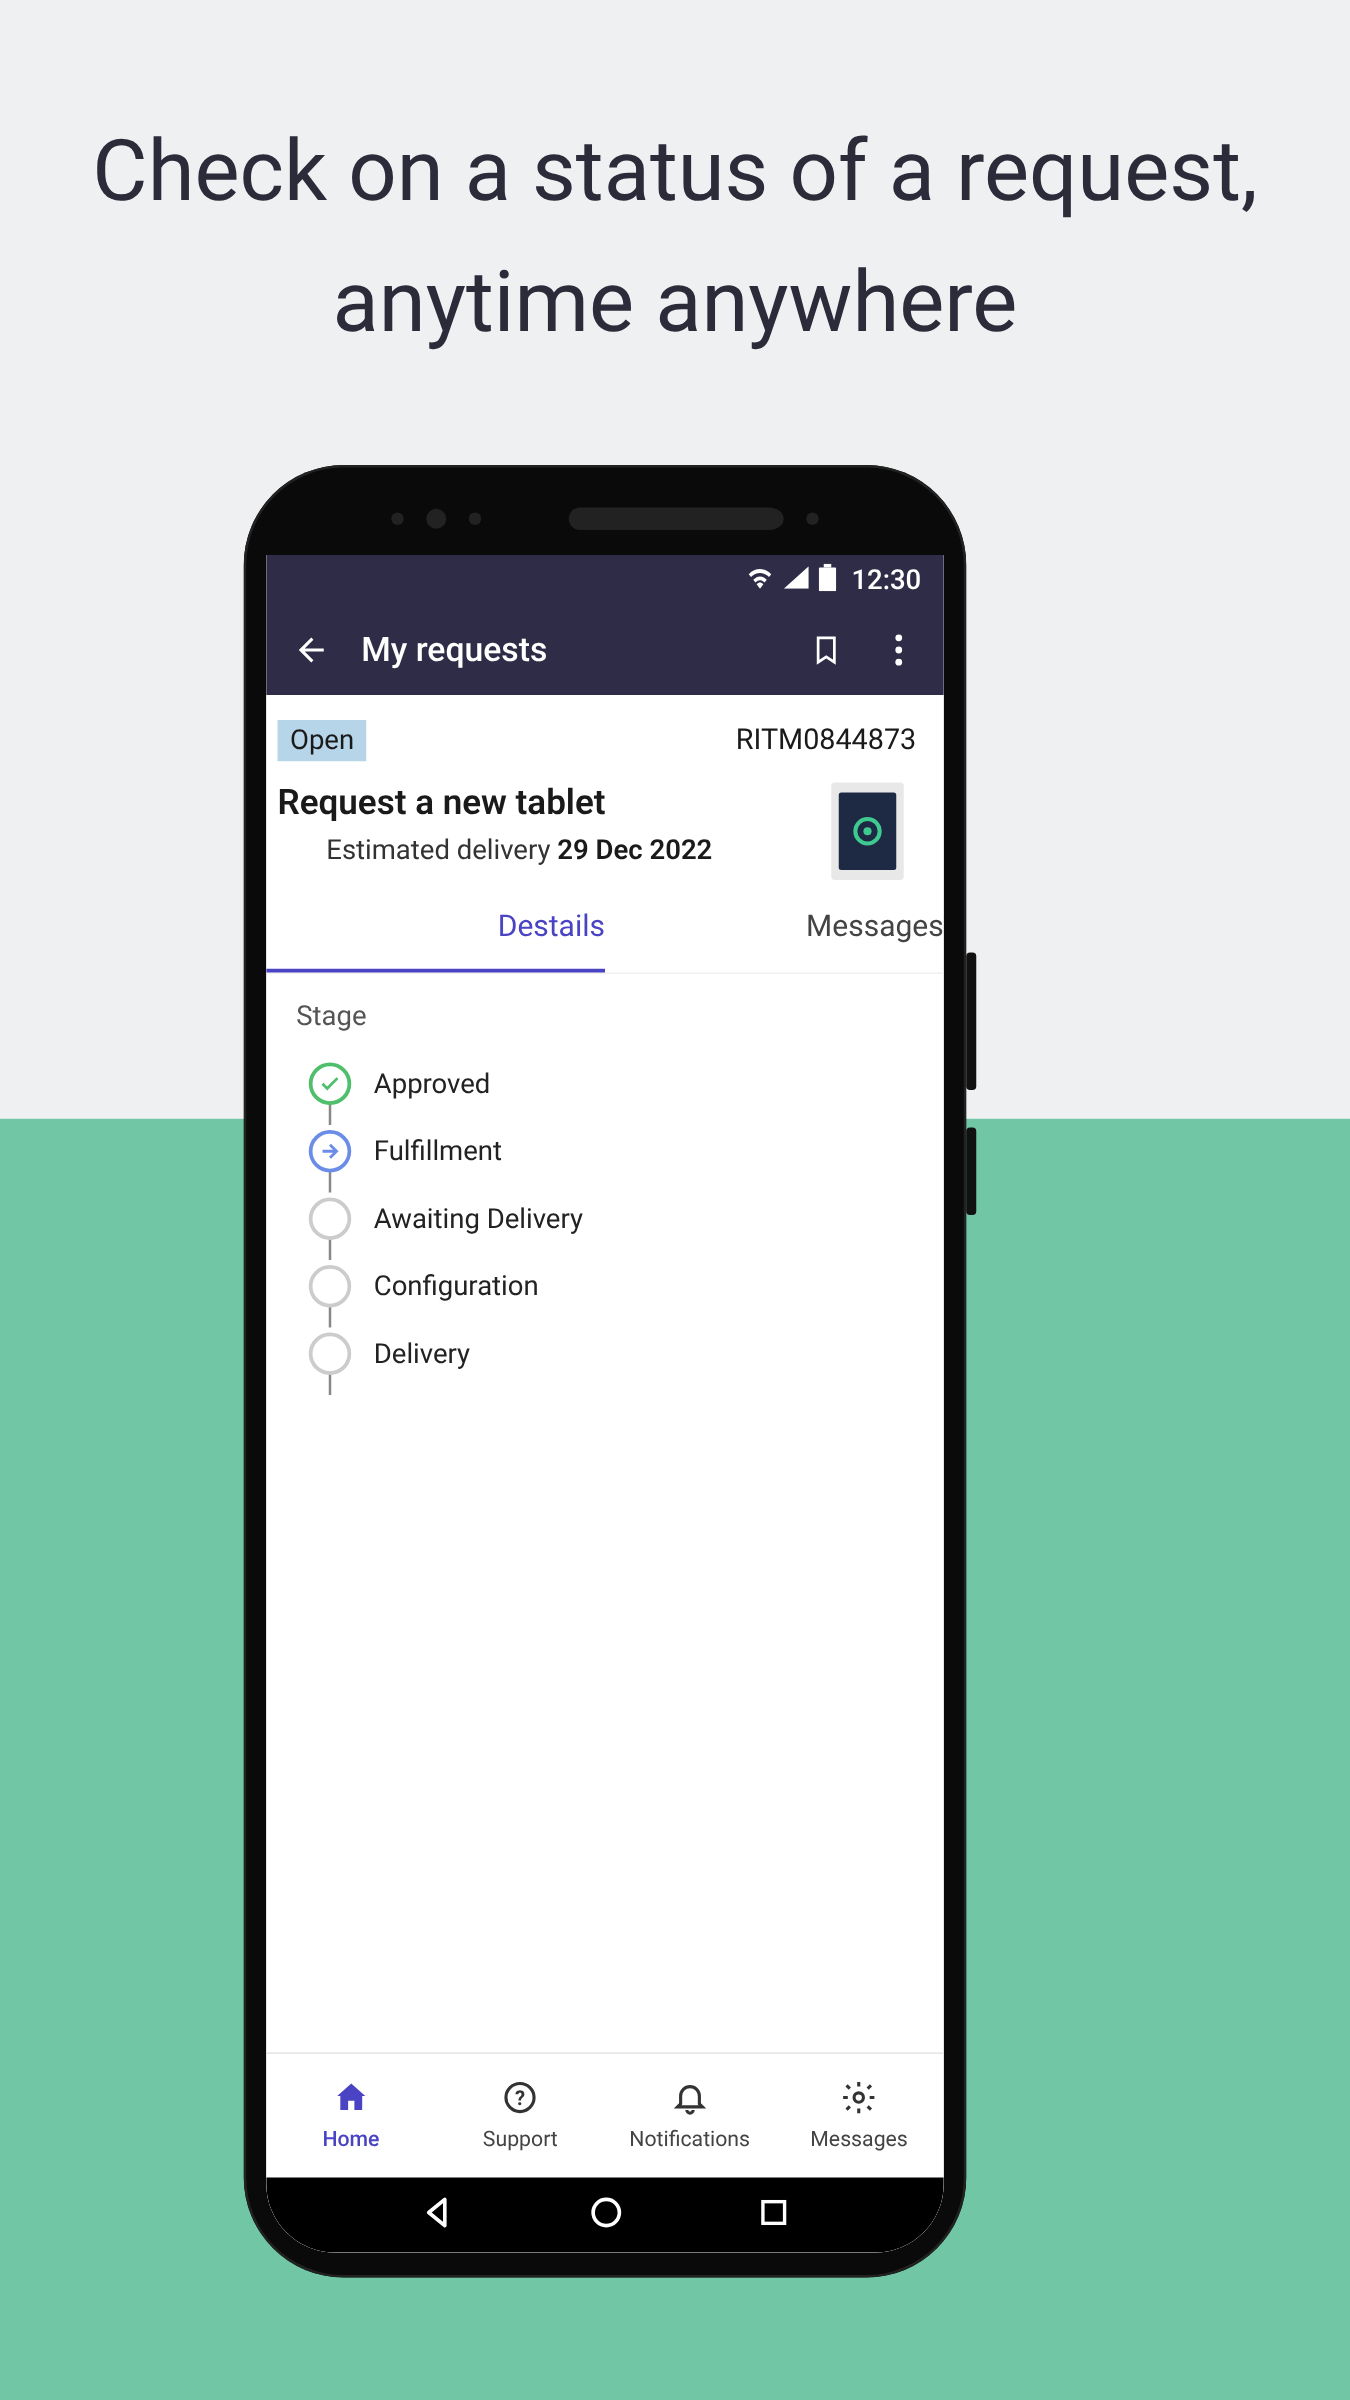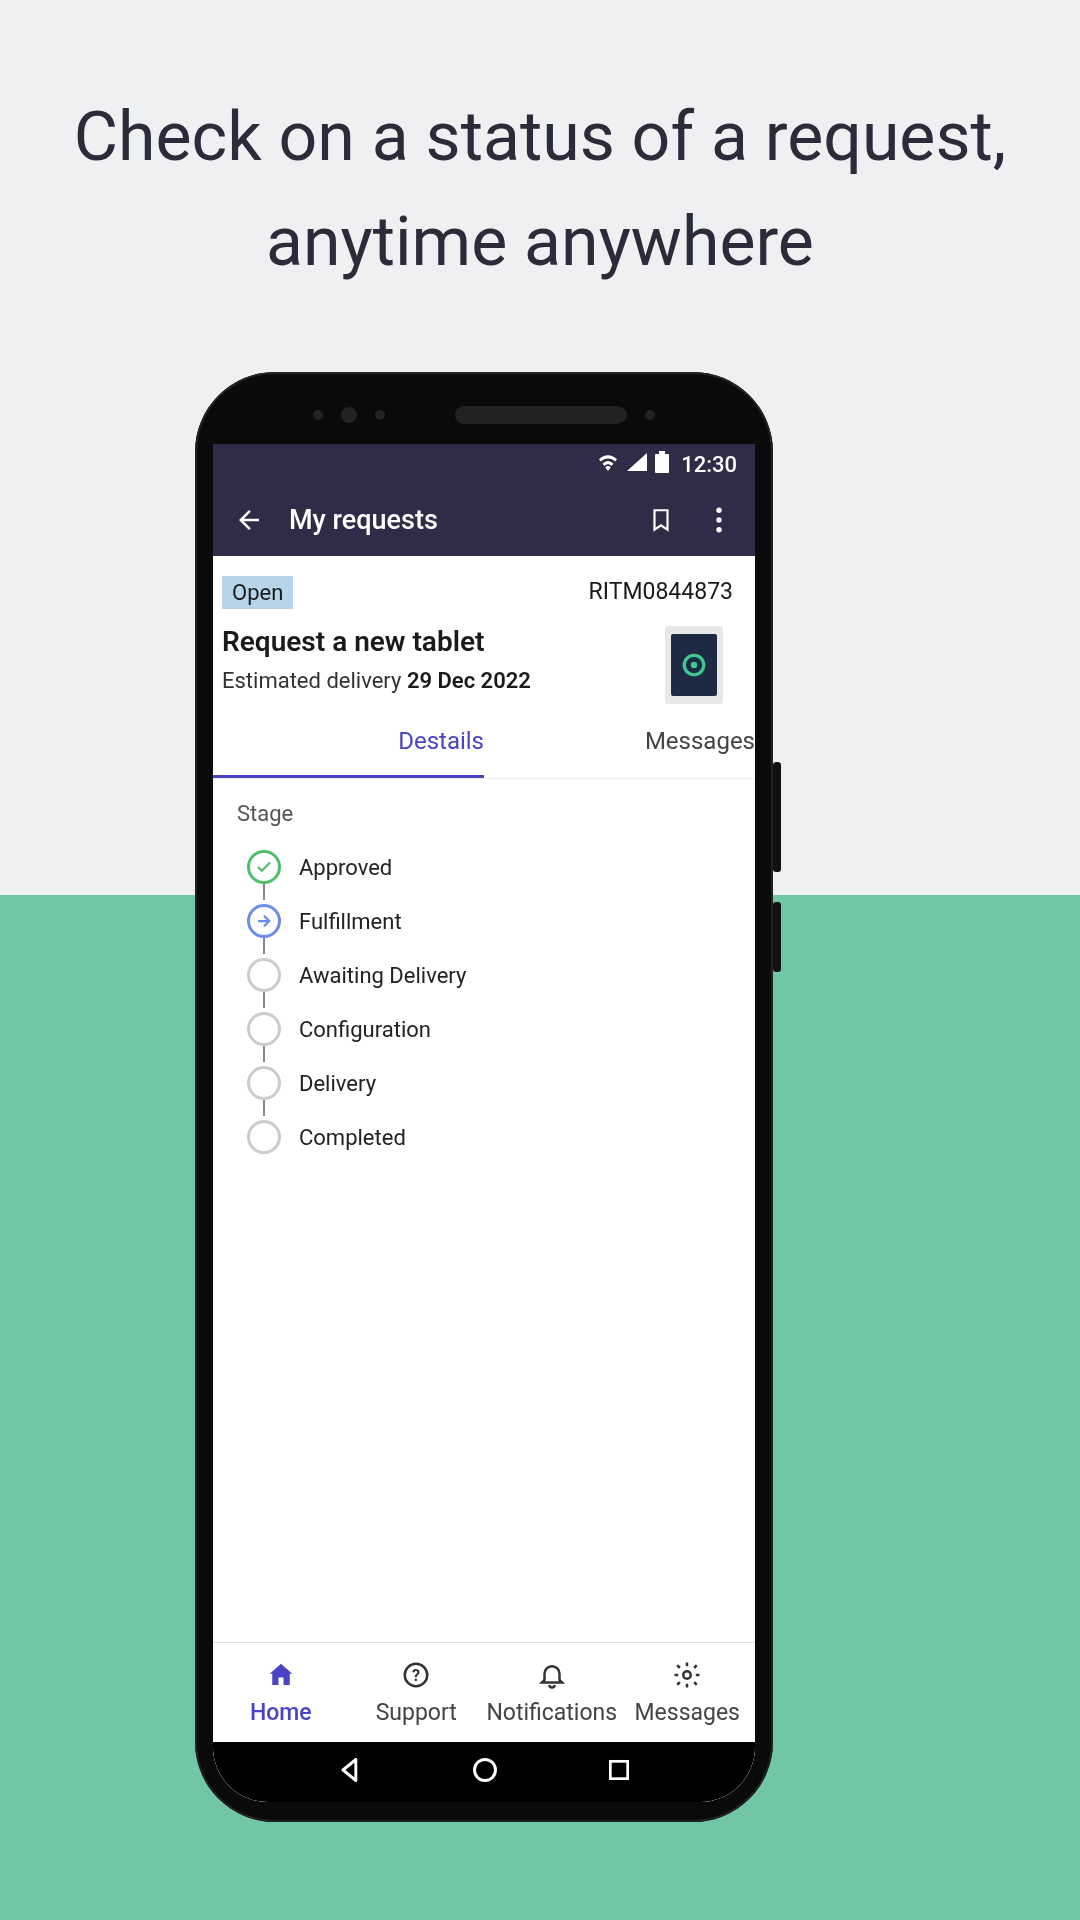--- a/index.html
+++ b/index.html
@@ -109,21 +109,21 @@
     font-size: 22px;
     padding: 4px 10px;
   }
   .request-id {
     position: absolute;
     right: 22px; top: 22px;
     font-size: 23px;
     color: #1a1a1a;
   }
   .request-title { font-size: 28px; font-weight: 600; margin-top: 16px; color: #1a1a1a; }
-  .delivery-row { font-size: 22px; color: #333; margin-top: 10px; }
+  .delivery-row { font-size: 22px; color: #333; margin-top: 10px; margin-left: 39px; }
   .delivery-row .date { font-weight: 600; color: #1a1a1a; }
   .thumb {
     position: absolute;
     right: 32px; top: 70px;
     width: 58px; height: 78px;
     background: #e8e8e8;
     border-radius: 3px;
     display: flex; align-items: center; justify-content: center;
   }
   .thumb-inner {
@@ -174,21 +174,21 @@
   }
   .nav-item {
     flex: 1;
     display: flex;
     flex-direction: column;
     align-items: center;
     justify-content: center;
     gap: 5px;
     cursor: pointer;
   }
-  .nav-item .nav-label { font-size: 23px; color: #444; }
+  .nav-item .nav-label { font-size: 17px; color: #444; }
   .nav-item.active .nav-label { color: #4a44c4; font-weight: 500; }
 
   .sys-nav {
     height: 60px;
     background: #000;
     display: flex;
     align-items: center;
     justify-content: space-around;
     padding: 0 70px;
   }
@@ -308,24 +308,20 @@
           </div>
           <div class="stage-item">
             <div class="stage-circle"></div>
             <div class="stage-connector"></div>
             <span class="stage-text">Configuration</span>
           </div>
           <div class="stage-item">
             <div class="stage-circle"></div>
             <div class="stage-connector"></div>
             <span class="stage-text">Delivery</span>
-          </div>
-          <div class="stage-item">
-            <div class="stage-circle"></div>
-            <span class="stage-text">Completed</span>
           </div>
         </div>
       </div>
 
       <div style="flex:1"></div>
 
       <div class="bottom-nav">
         <div class="nav-item active">
           <span>
             <svg width="32" height="30" viewBox="0 0 24 24">

